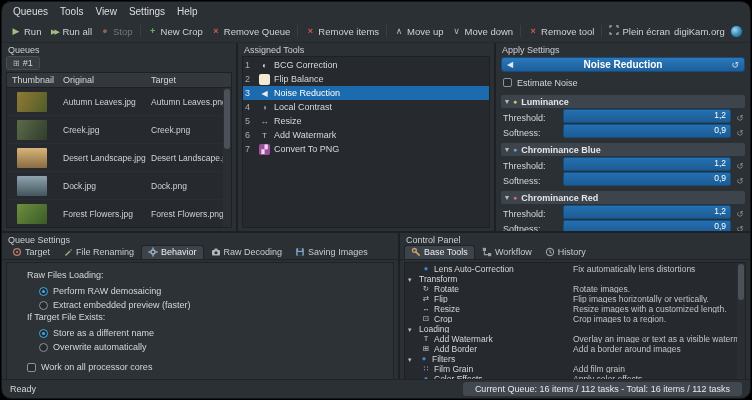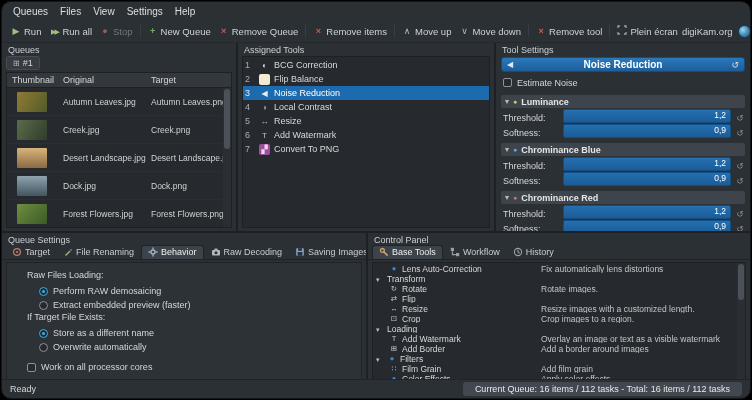--- a/index.html
+++ b/index.html
@@ -62,21 +62,21 @@
   .ts-label{width:56px;flex:none;}
   .ts-slider{flex:1;height:14px;background:linear-gradient(#2470b2,#1b5c95);border:1px solid #154e81;border-radius:2px;position:relative;}
   .ts-val{position:absolute;right:4px;top:0;line-height:10px;font-size:8.5px;color:#fff;}
   .ts-reset{width:10px;text-align:center;font-size:8.5px;color:#8f959a;flex:none;}
   
   .tabs{height:15px;display:flex;align-items:flex-end;padding:0 4px;gap:1px;border-bottom:1px solid #1f2327;flex:none;}
   .tab{display:flex;align-items:center;gap:3px;font-size:9px;color:#c8ccCF;color:#c8cccf;padding:1px 6px 2px 6px;border-radius:3px 3px 0 0;white-space:nowrap;}
   .tab.selected{background:#3d434a;border:1px solid #1f2327;border-bottom:none;color:#eceeef;}
   .tab svg{flex:none;}
   
-  .p-qsettings{width:364px;flex:none;}
+  .p-qsettings{width:396px;flex:none;}
   .qs-content{flex:1;margin:2px 4px 4px 4px;background:#2d3237;border:1px solid #1f2327;padding:5px 20px;font-size:9px;color:#d4d7d9;overflow:hidden;}
   .qs-line{display:flex;align-items:center;gap:5px;height:14px;}
   .qs-indent{padding-left:12px;align-items:flex-end;}
   .qs-gap{height:8px;}
   .radio{width:9px;height:9px;border:1px solid #8c9297;border-radius:50%;position:relative;flex:none;background:#26292d;}
   .radio.on{border-color:#3daee9;}
   .radio.on::after{content:"";position:absolute;left:2px;top:2px;width:3px;height:3px;background:#3daee9;border-radius:50%;}
   .checkbox{width:9px;height:9px;border:1px solid #8c9297;border-radius:2px;flex:none;background:#26292d;position:relative;}
   
   .p-control{flex:1;}
@@ -97,21 +97,21 @@
   .status-queue{margin-left:auto;background:#424850;border-radius:3px;padding:2px 12px;font-size:9px;color:#e8eaec;}
 </style>
 </head>
 <body>
 
 <div class="window">
 
   <div class="menubar">
 
   <span class="menu-item">Queues</span>
-      <span class="menu-item">Files</span>
+      <span class="menu-item">Tools</span>
       <span class="menu-item">View</span>
       <span class="menu-item">Settings</span>
       <span class="menu-item">Help</span>
     </div>
 
   <div class="toolbar">
     <div class="tbtn">
         <span class="ticon" style="color:#9fbf7f">▶</span>
         <span>Run</span>
       </div>
@@ -119,21 +119,21 @@
         <span class="ticon" style="color:#9fbf7f;letter-spacing:-2px;font-size:7px">▶▶</span>
         <span>Run all</span>
       </div>
     <div class="tbtn disabled">
         <span class="ticon" style="color:#9a5a55">●</span>
         <span>Stop</span>
       </div>
     <span class="tsep"></span>
     <div class="tbtn">
         <span class="ticon" style="color:#6fae60;font-weight:bold">+</span>
-        <span>New Queue</span>
+        <span>New Crop</span>
       </div>
     <div class="tbtn">
         <span class="ticon" style="color:#d05a50;font-weight:bold">×</span>
         <span>Remove Queue</span>
       </div>
     <span class="tsep"></span>
     <div class="tbtn">
         <span class="ticon" style="color:#d05a50;font-weight:bold">×</span>
         <span>Remove items</span>
       </div>
@@ -280,21 +280,21 @@
                 <span style="color: rgb(240, 216, 244);">▞</span>
               </span>
               <span class="at-label">Convert To PNG</span>
             </div>
           </div>
       </div>
 
       <div class="vsplit"></div>
 
       <div class="panel p-toolsettings">
-        <div class="panel-title">Tool Settings</div>
+        <div class="panel-title">Apply Settings</div>
         <div class="ts-body">
           <div class="ts-toolhead">
             <span class="ts-toolicon">◀</span>
             <span>Noise Reduction</span>
             <span class="ts-toolreset">↺</span>
           </div>
           <div class="ts-estimate">
             <span class="checkbox"></span>
             <span>Estimate Noise</span>
           </div>
@@ -506,20 +506,21 @@
                 </div>
                 <div class="cp-desc">Rotate images.</div>
               </div>
 
               <div class="cp-row">
                 <div class="cp-name">
 
                   <span class="cp-ico" style="color: rgb(194, 199, 203);">⇄</span>
                   <span class="cp-label">Flip</span>
                 </div>
+                <div class="cp-desc">Flip images horizontally or vertically.</div>
               </div>
 
               <div class="cp-row">
                 <div class="cp-name">
 
                   <span class="cp-ico" style="color: rgb(194, 199, 203);">↔</span>
                   <span class="cp-label">Resize</span>
                 </div>
                 <div class="cp-desc">Resize images with a customized length.</div>
               </div>

